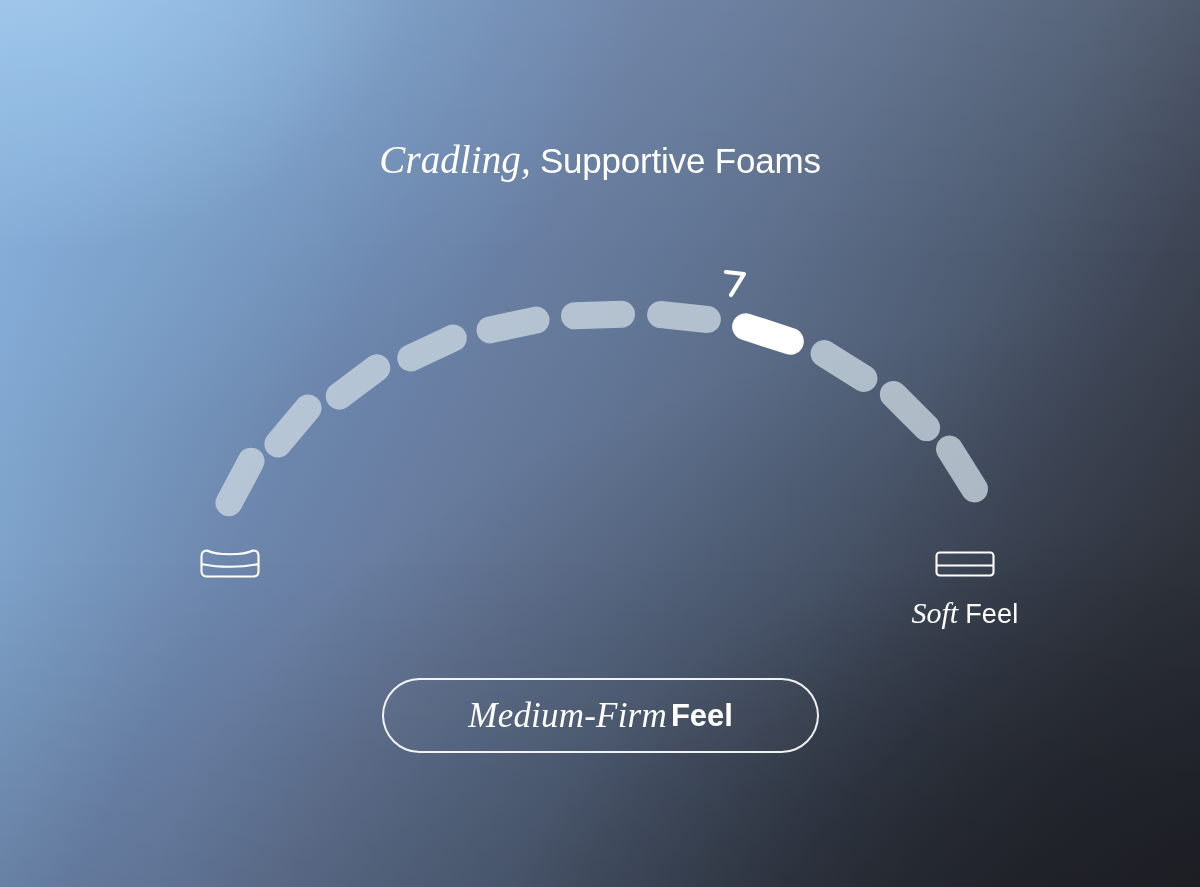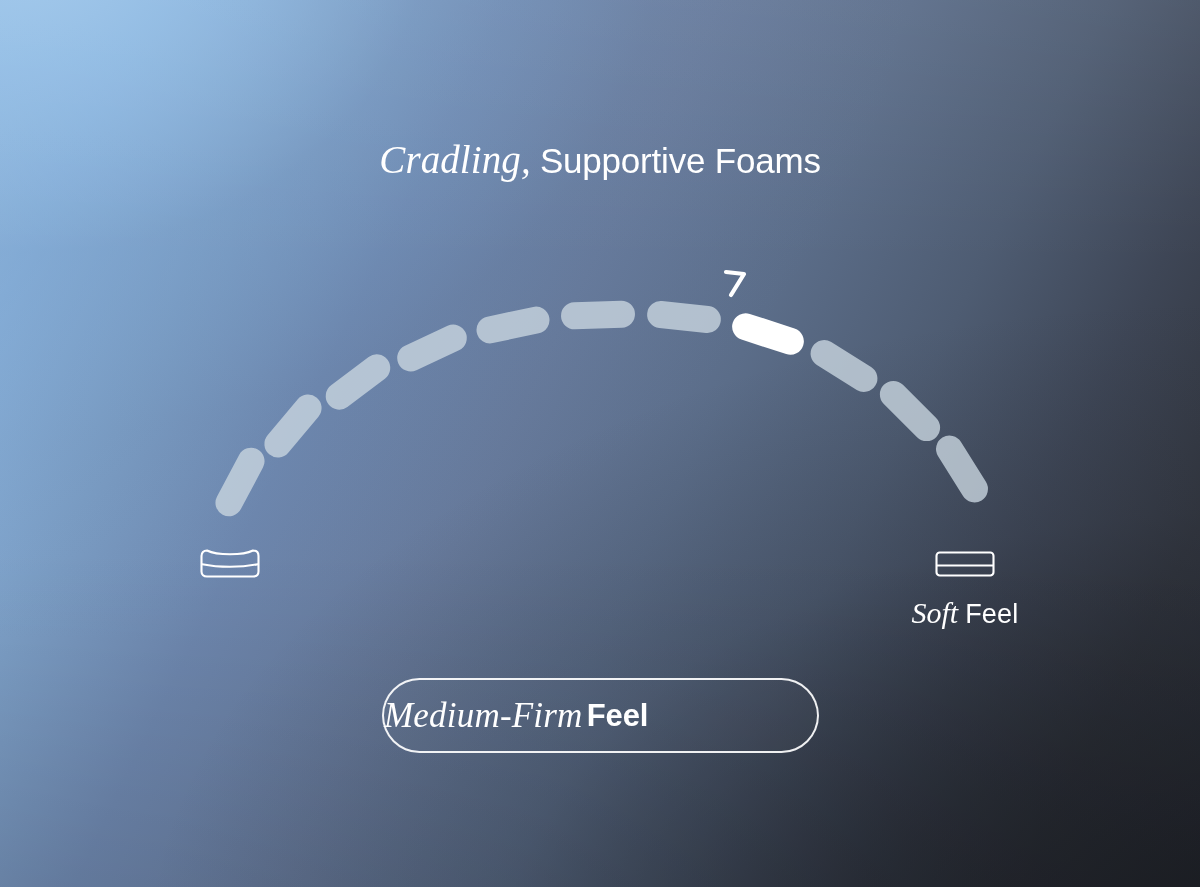--- a/index.html
+++ b/index.html
@@ -158,20 +158,21 @@
     position: absolute;
     left: 382px;
     top: 678px;
     width: 437px;
     height: 75px;
     box-sizing: border-box;
     border: 2px solid rgba(255,255,255,0.92);
     border-radius: 38px;
     display: flex;
     align-items: center;
+    justify-content: center;
     color: #ffffff;
     white-space: nowrap;
     background: rgba(255,255,255,0.015);
   }
   .result-pill .serif-ital {
     font-family: "Liberation Serif", "DejaVu Serif", serif;
     font-style: italic;
     font-weight: 400;
     font-size: 35px;
     letter-spacing: 0.2px;

